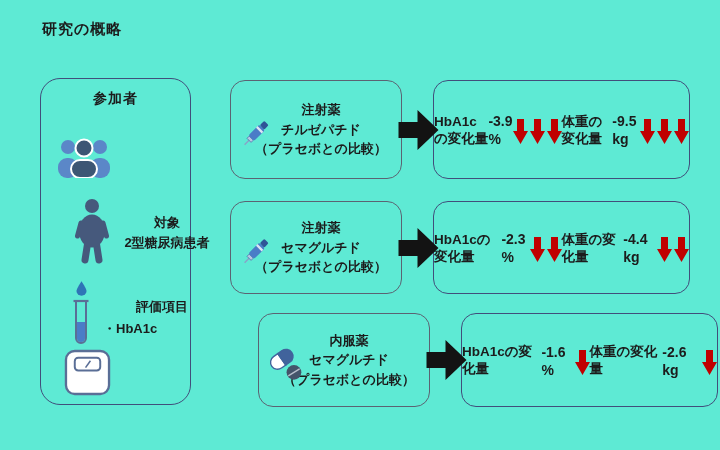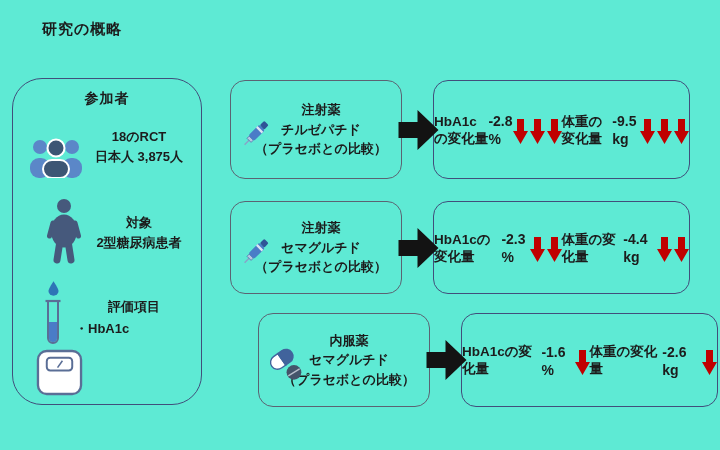--- a/index.html
+++ b/index.html
@@ -4,22 +4,22 @@
 <style>
   html,body { margin:0; padding:0; background:#fff; }
   .canvas {
     position:relative; width:720px; height:450px; background:#5eead4;
     font-family:"Liberation Sans", sans-serif; color:var(--text,#1c1c1c);
     font-weight:700; overflow:hidden;
   }
   .title { position:absolute; left:42px; top:20px; margin:0; font-size:15px; letter-spacing:1px; }
 
   
-  .panel { position:absolute; left:12px; top:78px; width:190px; height:327px;
-           border:1.5px solid var(--border-navy,#414e7b); border-radius:30px; box-sizing:border-box; }
+  .panel { position:absolute; left:40px; top:78px; width:151px; height:327px;
+           border:1.5px solid var(--border-navy,#414e7b); border-radius:20px; box-sizing:border-box; }
   .panel-header { position:absolute; top:11px; left:0; width:100%; text-align:center; font-size:14px; letter-spacing:1px; }
   .icon { position:absolute; line-height:0; }
   .icon.people  { left:15px; top:57px;  width:56px; }
   .icon.patient { left:31px; top:119px; width:40px; }
   .icon.droplet { left:35px; top:202px; width:11px; }
   .icon.tube    { left:30px; top:219px; width:20px; }
   .icon.scale   { left:23px; top:270px; width:47px; }
   .ptext { position:absolute; left:66px; width:120px; font-size:13px; line-height:20px; text-align:center; }
   .t1 { top:48px; }
   .t2 { top:134px;text-align:center; }
@@ -65,24 +65,20 @@
             <rect x="1" y="22" width="20" height="20" rx="9"></rect>
           <circle cx="43" cy="11" r="7"></circle>
             <rect x="33" y="22" width="20" height="20" rx="9"></rect>
         </g>
         <g style="fill:var(--icon-dark-slate,#3D5674);stroke:#ffffff;stroke-width:2">
           <circle cx="27" cy="12" r="8.5"></circle>
             <rect x="14" y="24" width="26" height="18" rx="9"></rect>
         </g>
       </svg>
     </span>
-    <div class="ptext t1">
-      <div>18のRCT</div>
-      <div>日本人 3,875人</div>
-    </div>
 
     <span class="icon patient">
       <svg width="40" height="68" viewBox="0 0 40 68">
         <g style="stroke:var(--icon-slate,#46597C);fill:var(--icon-slate,#46597C)">
           <line x1="9" y1="25" x2="5.5" y2="38" stroke-width="5" stroke-linecap="round"></line>
           <line x1="31" y1="25" x2="34.5" y2="38" stroke-width="5" stroke-linecap="round"></line>
           <line x1="15.5" y1="46" x2="13" y2="62" stroke-width="7" stroke-linecap="round"></line>
           <line x1="24.5" y1="46" x2="27" y2="62" stroke-width="7" stroke-linecap="round"></line>
           <circle cx="20" cy="8" r="7" stroke="none"></circle>
           <ellipse cx="20" cy="33" rx="13" ry="16.5" stroke="none"></ellipse>
@@ -139,21 +135,21 @@
       </div>
     </div>
     <span class="flow">
       <svg width="41" height="46" viewBox="0 0 40 46">
           <polygon points="0,15 19,15 19,3 40,23 19,43 19,31 0,31" style="fill:var(--flow-black,#131313)"></polygon>
         </svg>
     </span>
     <div class="results">
       <div class="outcome">
         <div class="olabel">HbA1cの変化量</div>
-        <div class="ovalue">-2.8 %</div>
+        <div class="ovalue">-3.9 %</div>
         <div class="oarrows">
   <svg width="15" height="25" viewBox="0 0 15 25">
               <polygon points="4,0 11,0 11,12 15,12 7.5,25 0,12 4,12" style="fill:var(--accent-red,#C00000)"></polygon>
             </svg>
 
   <svg width="15" height="25" viewBox="0 0 15 25">
               <polygon points="4,0 11,0 11,12 15,12 7.5,25 0,12 4,12" style="fill:var(--accent-red,#C00000)"></polygon>
             </svg>
 
   <svg width="15" height="25" viewBox="0 0 15 25">

